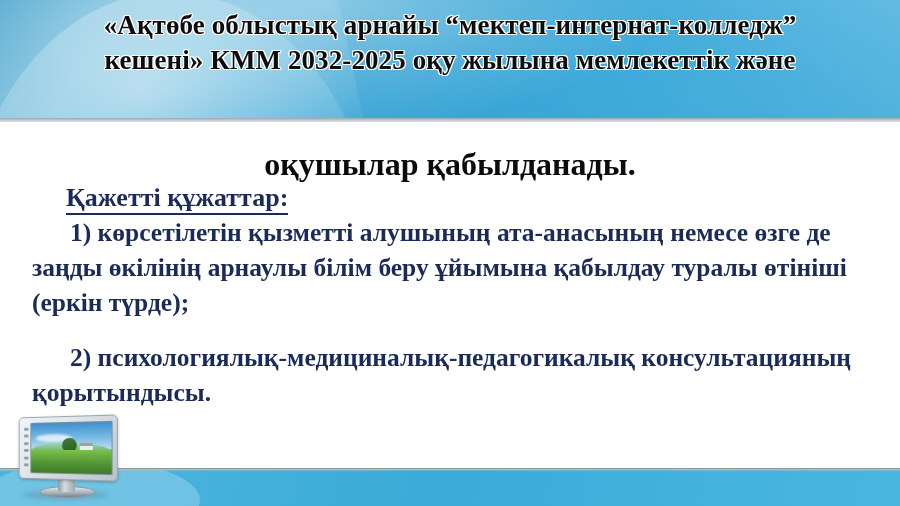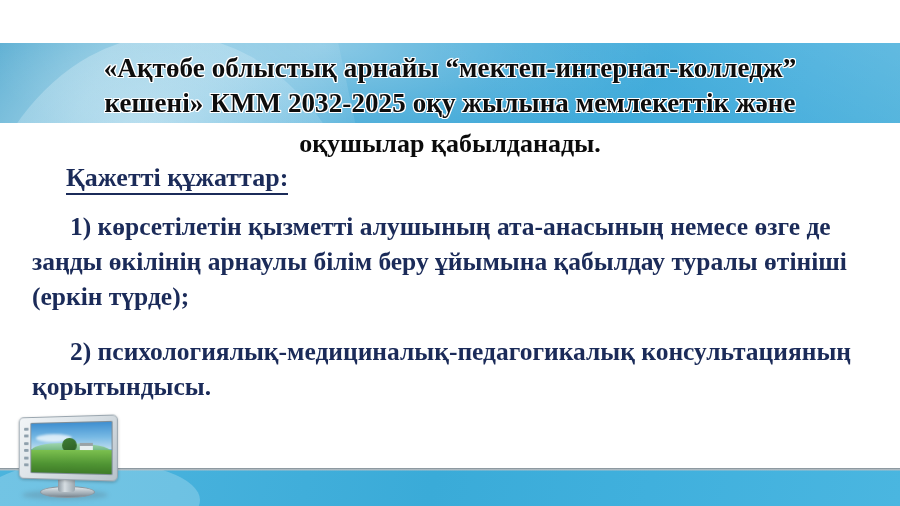--- a/index.html
+++ b/index.html
@@ -25,21 +25,20 @@
       radial-gradient(ellipse 520px 190px at 36% 2%, rgba(255,255,255,0.40) 0%, rgba(255,255,255,0.14) 38%, rgba(255,255,255,0.0) 66%),
       linear-gradient(118deg,
         #4fa8cf 0%,
         #5cb2d6 12%,
         #3fa6d4 30%,
         #39a5d6 50%,
         #3aa8d9 68%,
         #3fabdb 86%,
         #43add9 100%);
     overflow:hidden;
-    margin-top:43px;
   }
   .banner-sheen-a {
     position:absolute; left:-120px; top:-70px;
     width:470px; height:300px;
     background:radial-gradient(ellipse at 55% 55%, rgba(255,255,255,0.52) 0%, rgba(255,255,255,0.22) 42%, rgba(255,255,255,0) 72%);
     transform:rotate(-12deg);
     pointer-events:none;
   }
   .banner-sheen-b {
     position:absolute; left:-40px; bottom:-150px;
@@ -82,44 +81,43 @@
   .body-area {
     position:absolute; left:0; top:123px;
     width:900px; height:345px;
     background:#ffffff;
     padding:4px 26px 0 26px;
   }
 
   .lead-line {
     text-align:center;
     font-weight:bold;
-    font-size:26px;
+    font-size:32px;
     line-height:34px;
     color:#0b0b0b;
-    margin-top:0;
+    margin-top:20px;
   }
 
   .docs-heading {
     font-weight:bold;
     font-size:26px;
     line-height:34px;
     color:#1b2b59;
     padding-left:40px;
   }
   .docs-heading span {
     border-bottom:2.5px solid #1b2b59;
     padding-bottom:1px;
   }
 
   .para {
     font-weight:bold;
     font-size:25.5px;
     line-height:35px;
     color:#1b2b59;
-    margin-top:14px;
     text-indent:38px;
     padding:0 6px 0 6px;
   }
   .para.p2 { margin-top:20px; }
 
   
   .footer-strip {
     position:absolute; left:0; bottom:0;
     width:900px; height:38px;
     background:

